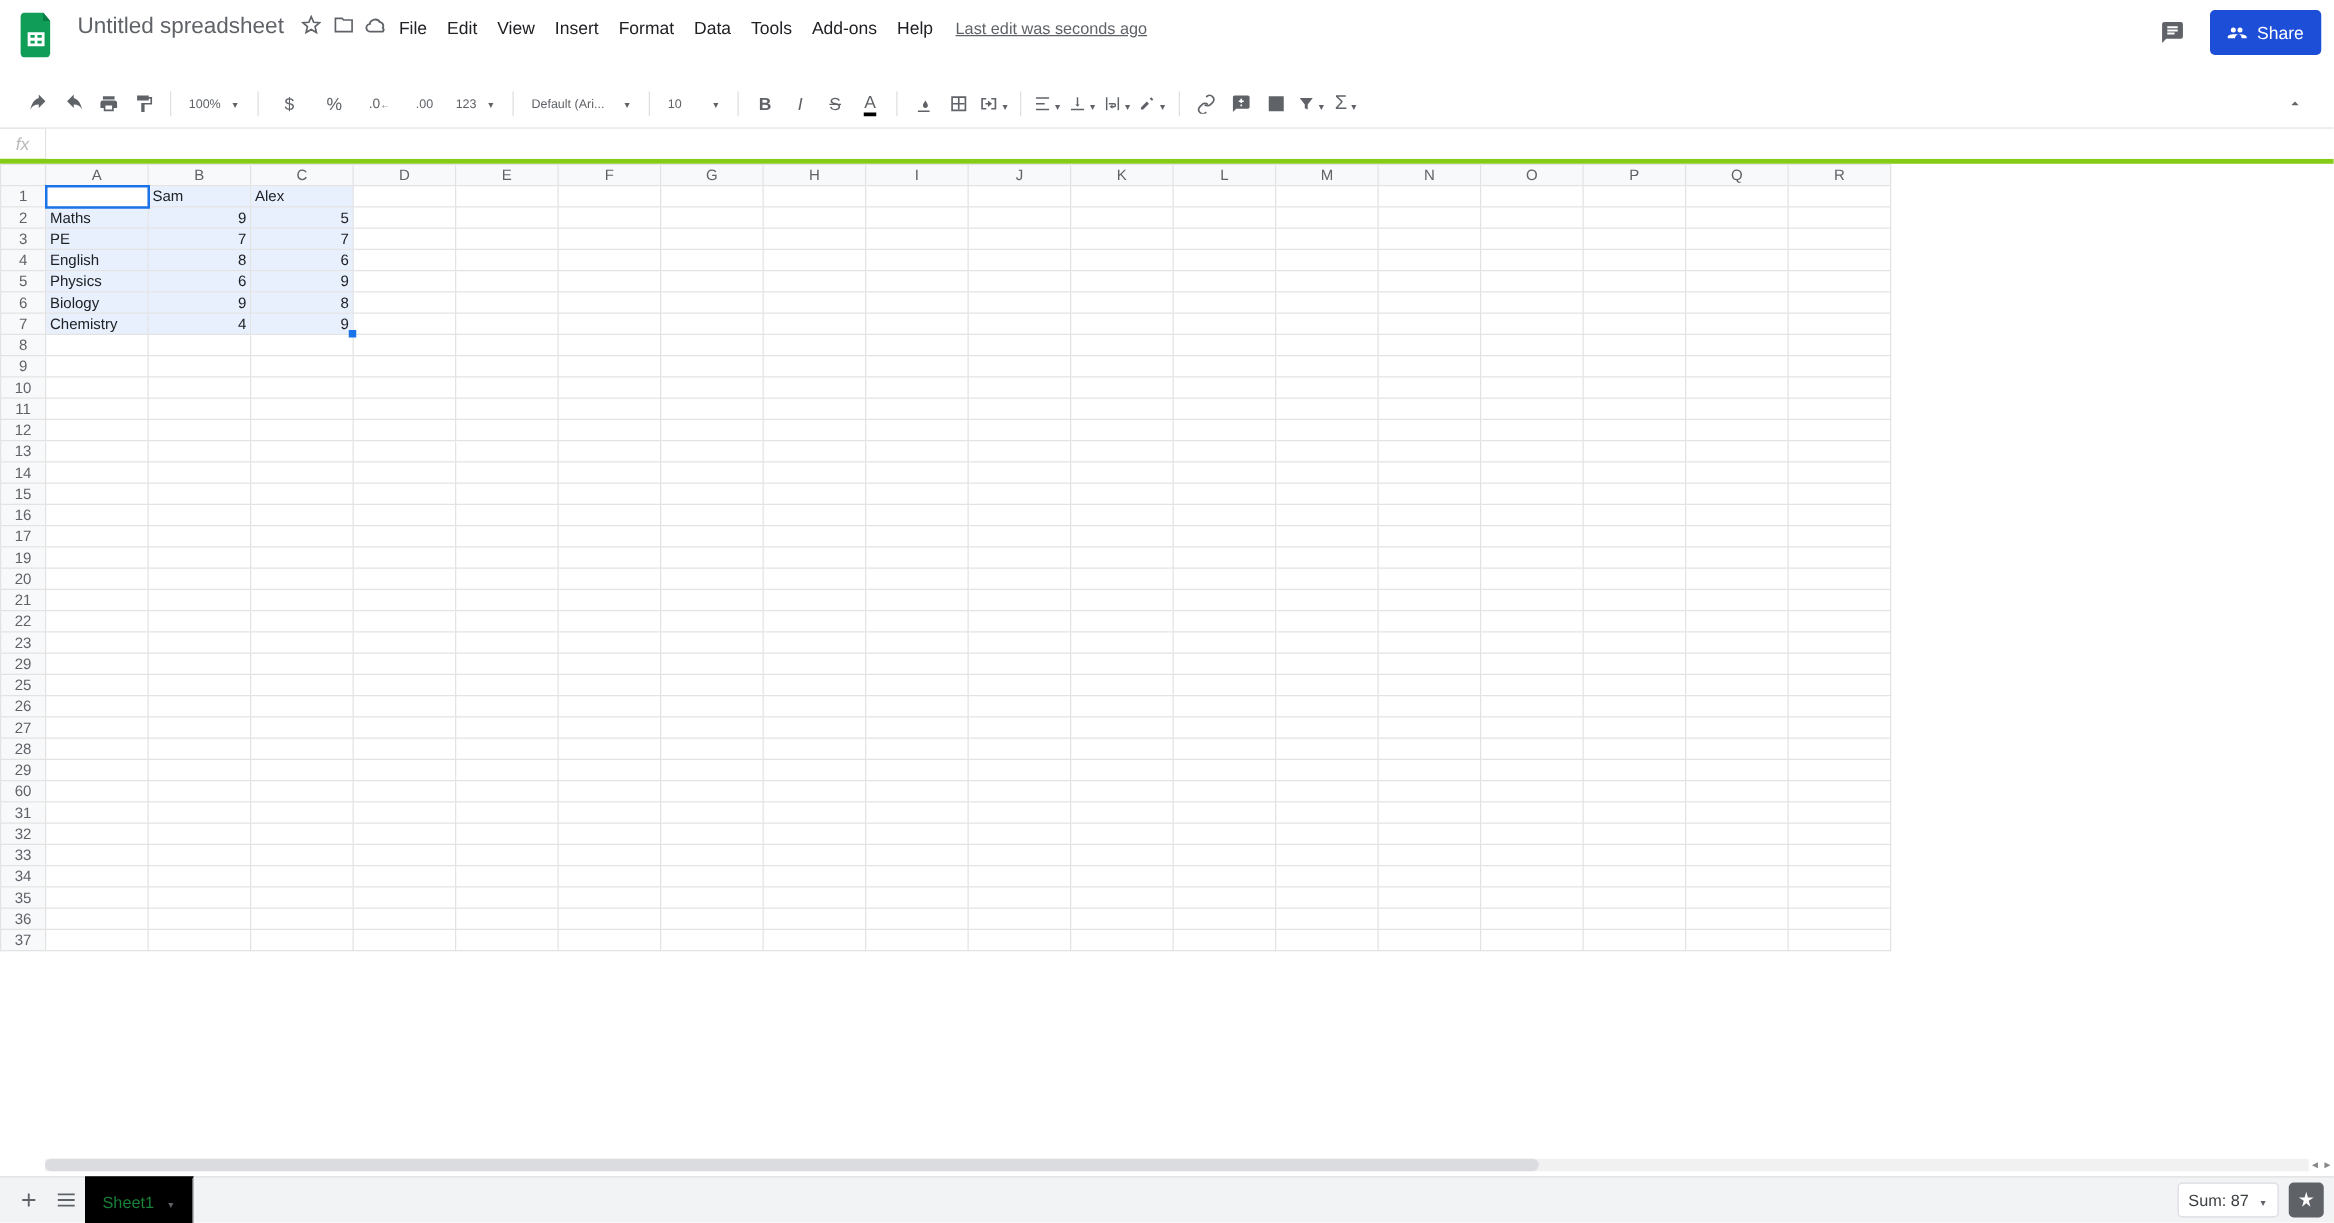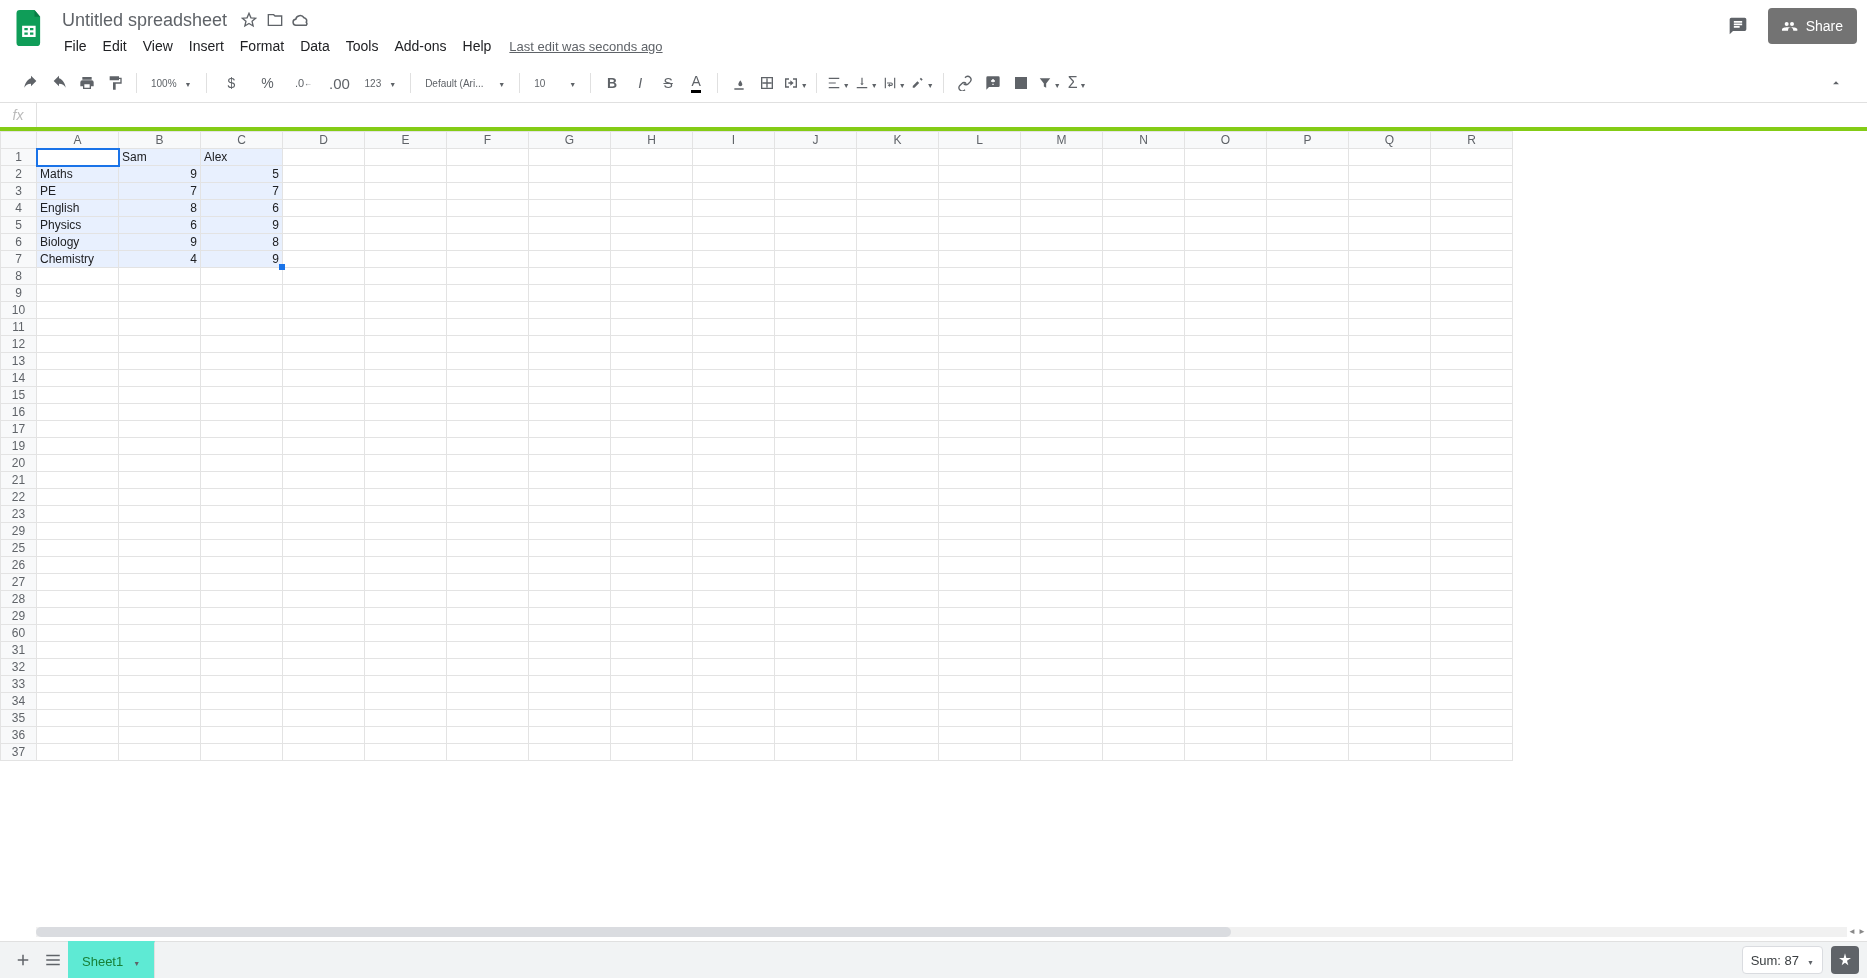--- a/index.html
+++ b/index.html
@@ -1,28 +1,28 @@
 <!DOCTYPE html>
 <html><head>
 <meta charset="utf-8">
 <style>
 html,body{margin:0;padding:0;font-family:Arial,sans-serif;font-size:13px;color:#202124;width:1867px;height:978px;overflow:hidden;background:#fff}
 .hdr{display:flex;align-items:flex-start;padding:8px 10px 0 10px;height:56px}
 .logo{width:40px;height:40px;display:flex;align-items:center;justify-content:center}
 .logo svg{width:28px;height:36px}
-.title-area{flex:1;display:flex;flex-direction:column;margin-left:6px}
+.title-area{flex:1;display:flex;margin-left:6px}
 .title-row{display:flex;align-items:center;height:24px}
 .doc-title{font-size:18px;color:#5f6368;padding:2px 6px}
 .title-ico{width:20px;height:20px;margin-left:6px;display:flex;align-items:center;justify-content:center;color:#5f6368}
 .menu-row{display:flex;align-items:center;height:24px;margin-top:2px}
 .menu-item{padding:2px 8px;font-size:14px;color:#202124;cursor:pointer}
 .edit-info{margin-left:10px;color:#5f6368;text-decoration:underline;font-size:13px}
 .right-hdr{display:flex;align-items:center;gap:14px;margin-left:auto}
 .comment-btn{width:32px;height:32px;border-radius:4px;display:flex;align-items:center;justify-content:center;color:#5f6368}
-.share-btn{background:#737373;color:#fff;border-radius:4px;height:36px;padding:0 14px;display:flex;align-items:center;gap:8px;font-weight:500;font-size:14px}
+.share-btn{background:#1d4ed8;color:#fff;border-radius:4px;height:36px;padding:0 14px;display:flex;align-items:center;gap:8px;font-weight:500;font-size:14px}
 .toolbar{display:flex;align-items:center;height:38px;border-bottom:1px solid #e0e0e0;padding:0 18px;gap:2px}
 .tbtn{min-width:26px;height:26px;display:flex;align-items:center;justify-content:center;color:#5f6368;font-size:14px;border-radius:2px}
 .tbtn.txt{padding:0 4px}
 .sep{width:1px;height:20px;background:#e0e0e0;margin:0 6px}
 .tsel{display:flex;align-items:center;height:26px;padding:0 6px;color:#5f6368;font-size:10px}
 .tsel .dd{margin-left:6px}
 .fontsel{width:80px;justify-content:space-between;border:none}
 .sizesel{width:42px;justify-content:space-between}
 .spacer{flex:1}
 .collapse{margin-left:auto}
@@ -37,21 +37,21 @@
 .rowh{width:36px;text-align:center;background:#f8f9fa;color:#5f6368}
 .colh{height:18px}
 .cell{background:#fff;text-align:left}
 .cell.num{text-align:right}
 .sel{background:#e8f0fe}
 .active{outline:2px solid #1a73e8;outline-offset:-1px;background:#fff!important}
 .selhandle{position:relative}
 .selhandle::after{content:"";position:absolute;right:-3px;bottom:-3px;width:6px;height:6px;background:#1a73e8}
 .bottom{position:absolute;bottom:0;left:0;right:0;height:36px;background:#f1f3f4;border-top:1px solid #e0e0e0;display:flex;align-items:center;padding:0 8px}
 .addsheet,.allsheets{width:30px;height:30px;display:flex;align-items:center;justify-content:center;color:#5f6368}
-.tab{background:#5eead4;height:36px;display:flex;align-items:center;padding:0 14px;gap:8px;border-top:2px solid transparent;color:#188038;font-weight:500;font-size:13px;border-right:1px solid #e0e0e0}
+.tab{background:#000000;height:36px;display:flex;align-items:center;padding:0 14px;gap:8px;border-top:2px solid transparent;color:#188038;font-weight:500;font-size:13px;border-right:1px solid #e0e0e0}
 .tab .dd{color:#5f6368}
 .sumbox{margin-left:auto;background:#fff;border:1px solid #dadce0;border-radius:4px;height:26px;display:flex;align-items:center;padding:0 8px;gap:6px;font-size:13px;color:#3c4043;margin-right:8px}
 .explore{width:28px;height:28px;background:#5f6368;border-radius:4px;display:flex;align-items:center;justify-content:center;color:#fff}
 .hscroll{position:absolute;bottom:36px;left:36px;right:20px;height:10px;background:#f1f1f1}
 .hscroll .thumb{position:absolute;left:0;top:0;bottom:0;width:66%;background:#dadce0;border-radius:5px}
 .scrollnav{position:absolute;bottom:36px;right:0;height:10px;width:20px;display:flex}
 .scrollnav span{width:10px;text-align:center;font-size:8px;color:#888}
 svg{fill:currentColor}
 .dd::after{content:"▼";font-size:7px;color:#5f6368;margin-left:2px}
 </style>
@@ -136,21 +136,21 @@
     </div>
   <div class="sep"></div>
   <div class="tsel">
       <span>100%</span>
       <span class="dd"></span>
     </div>
   <div class="sep"></div>
   <div class="tbtn txt">$</div>
   <div class="tbtn txt">%</div>
   <div class="tbtn txt" style="font-size:11px">.0<sub style="font-size:8px">←</sub></div>
-  <div class="tbtn txt" style="font-size:15px">.00</div>
+  <div class="tbtn txt" style="font-size:10px">.00</div>
   <div class="tsel">
       <span>123</span>
       <span class="dd"></span>
     </div>
   <div class="sep"></div>
   <div class="tsel fontsel">
       <span style="overflow:hidden;white-space:nowrap;max-width:64px">Default (Ari...</span>
       <span class="dd"></span>
     </div>
   <div class="sep"></div>

